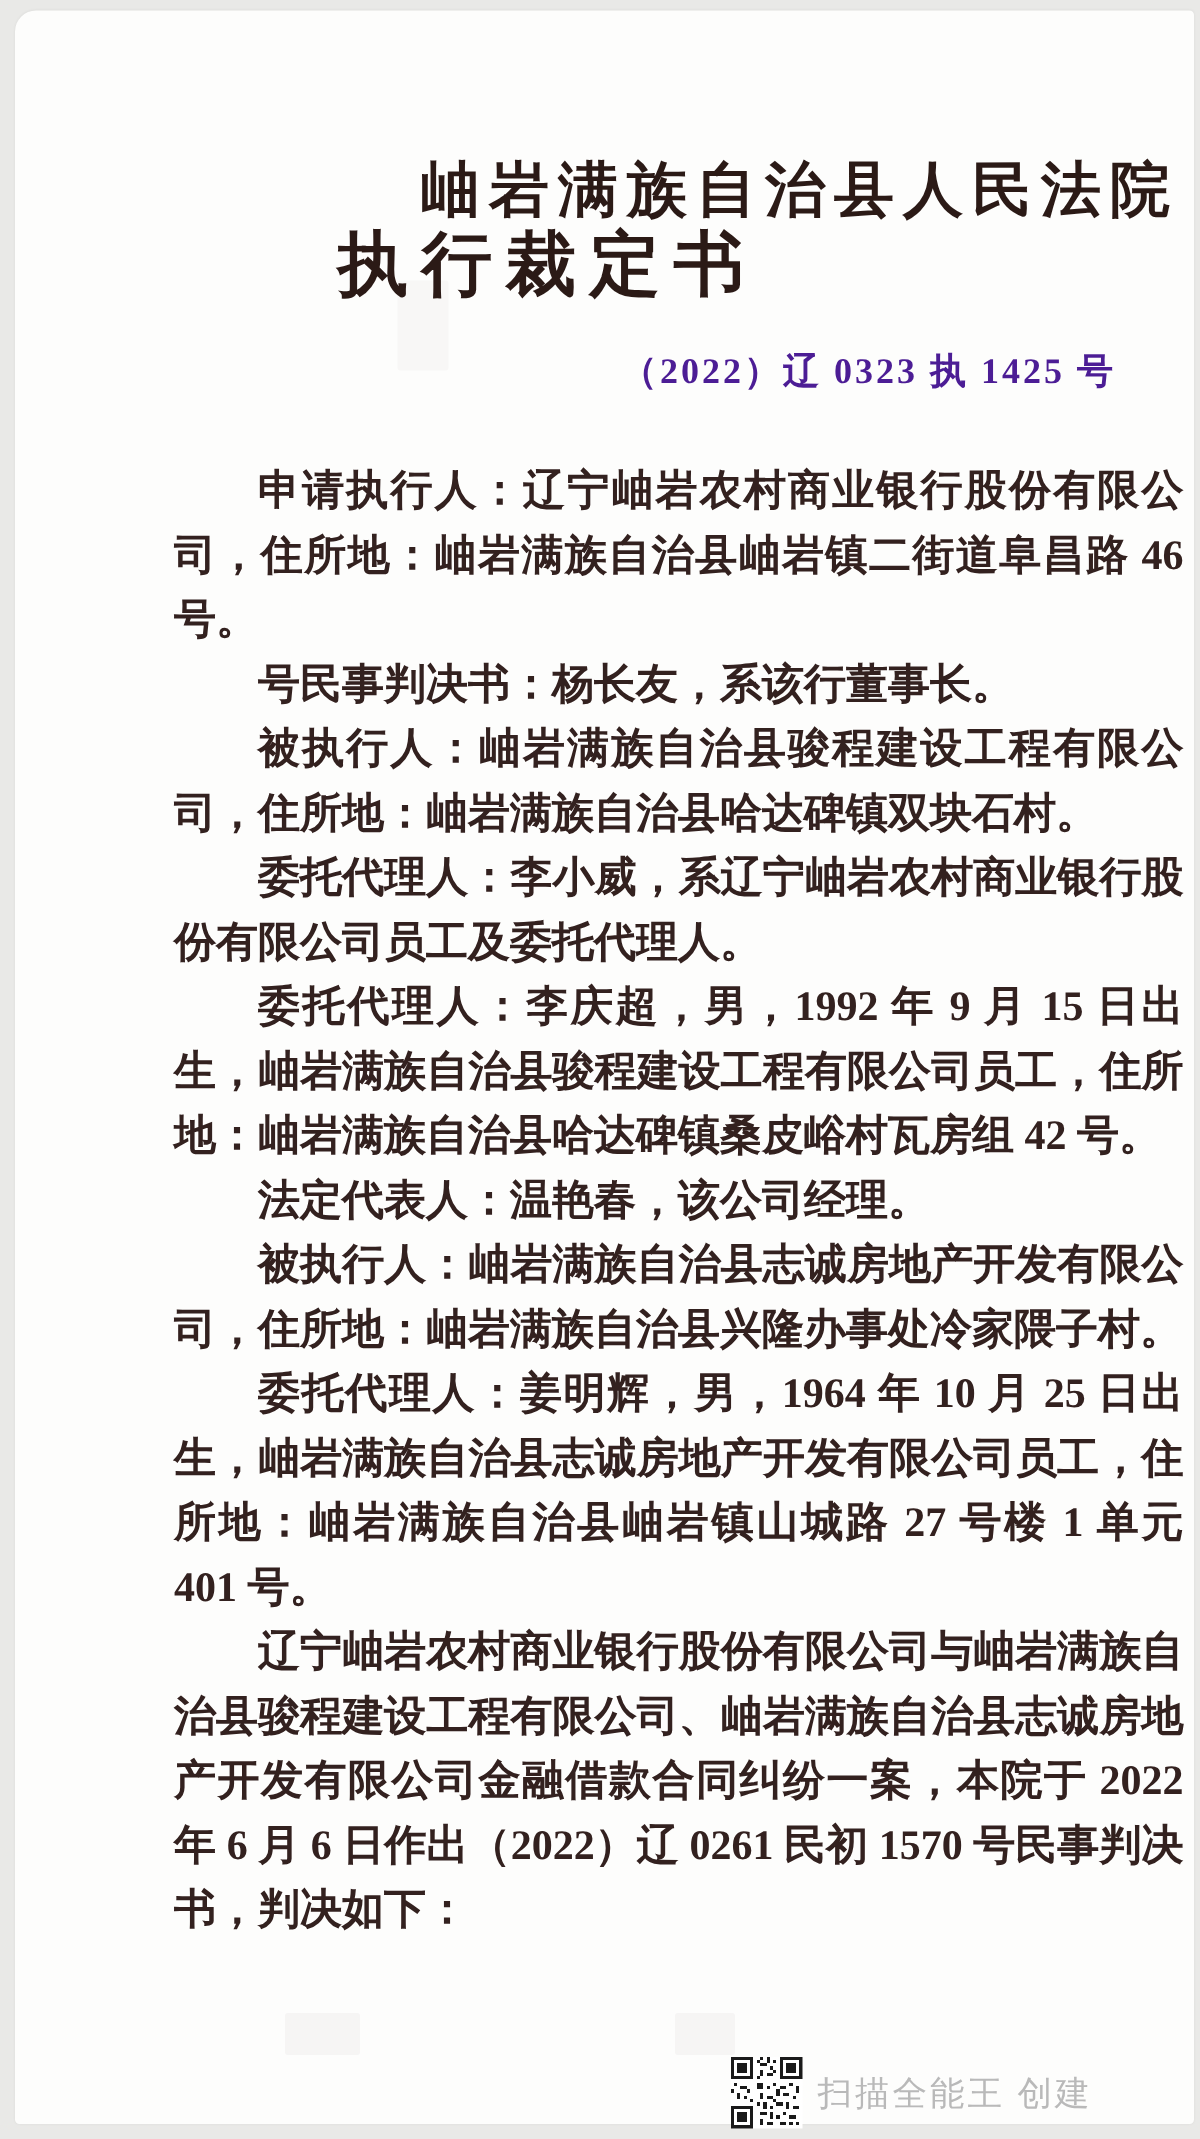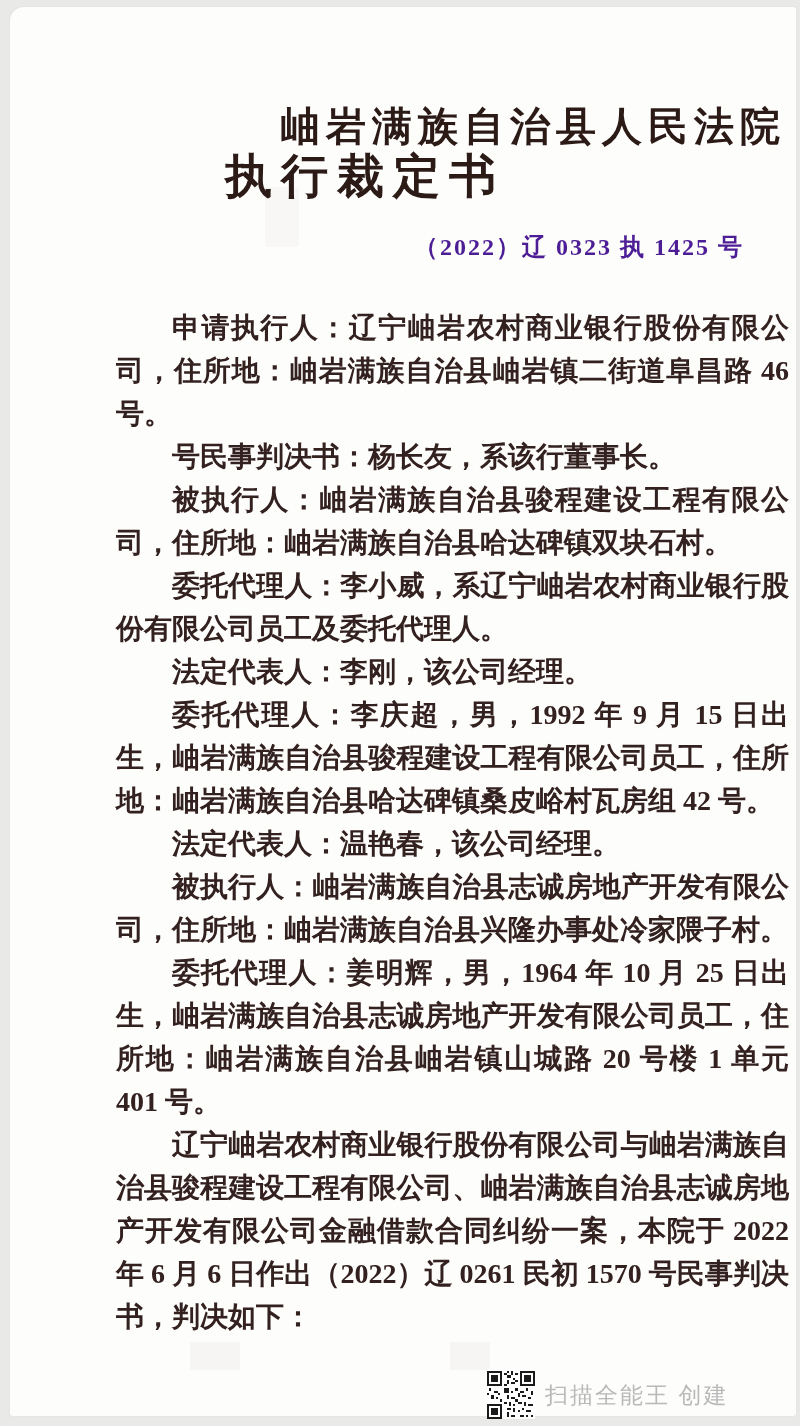--- a/index.html
+++ b/index.html
@@ -126,25 +126,24 @@
 
     <h2 class="doc-type">执行裁定书</h2>
 
     <div class="case-number">（2022）辽 0323 执 1425 号</div>
 
     <div class="body-text" id="paragraph-container">
         <p>申请执行人：辽宁岫岩农村商业银行股份有限公司，住所地：岫岩满族自治县岫岩镇二街道阜昌路 46 号。</p>
         <p>号民事判决书：杨长友，系该行董事长。</p>
         <p>被执行人：岫岩满族自治县骏程建设工程有限公司，住所地：岫岩满族自治县哈达碑镇双块石村。</p>
         <p>委托代理人：李小威，系辽宁岫岩农村商业银行股份有限公司员工及委托代理人。</p>
-        <p>法定代表人：李刚，该公司经理。</p>
         <p>委托代理人：李庆超，男，1992 年 9 月 15 日出生，岫岩满族自治县骏程建设工程有限公司员工，住所地：岫岩满族自治县哈达碑镇桑皮峪村瓦房组 42 号。</p>
         <p>法定代表人：温艳春，该公司经理。</p>
         <p>被执行人：岫岩满族自治县志诚房地产开发有限公司，住所地：岫岩满族自治县兴隆办事处冷家隈子村。</p>
-        <p>委托代理人：姜明辉，男，1964 年 10 月 25 日出生，岫岩满族自治县志诚房地产开发有限公司员工，住所地：岫岩满族自治县岫岩镇山城路 20 号楼 1 单元 401 号。</p>
+        <p>委托代理人：姜明辉，男，1964 年 10 月 25 日出生，岫岩满族自治县志诚房地产开发有限公司员工，住所地：岫岩满族自治县岫岩镇山城路 27 号楼 1 单元 401 号。</p>
         <p>辽宁岫岩农村商业银行股份有限公司与岫岩满族自治县骏程建设工程有限公司、岫岩满族自治县志诚房地产开发有限公司金融借款合同纠纷一案，本院于 2022 年 6 月 6 日作出（2022）辽 0261 民初 1570 号民事判决书，判决如下：</p>
       </div>
 
     <div class="watermark">
       <svg class="qr" viewBox="0 0 22 22" xmlns="http://www.w3.org/2000/svg" shape-rendering="crispEdges">
         <rect x="0" y="0" width="22" height="22" fill="#ffffff"></rect>
         <g fill="#1a1a1a">
 
           <rect x="0" y="0" width="7" height="7"></rect>
             <rect x="1" y="1" width="5" height="5" fill="#ffffff"></rect>

